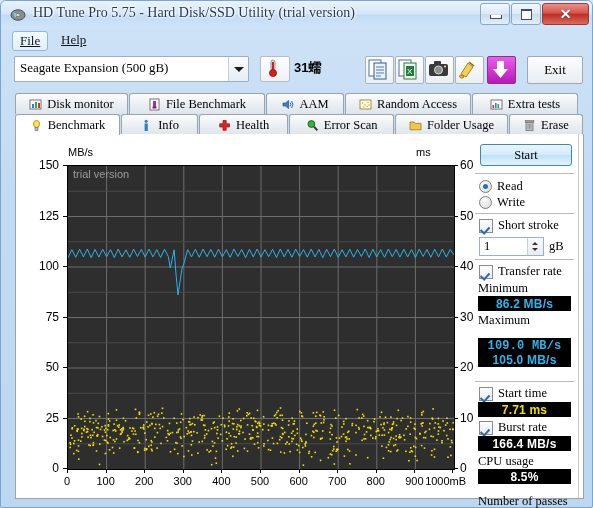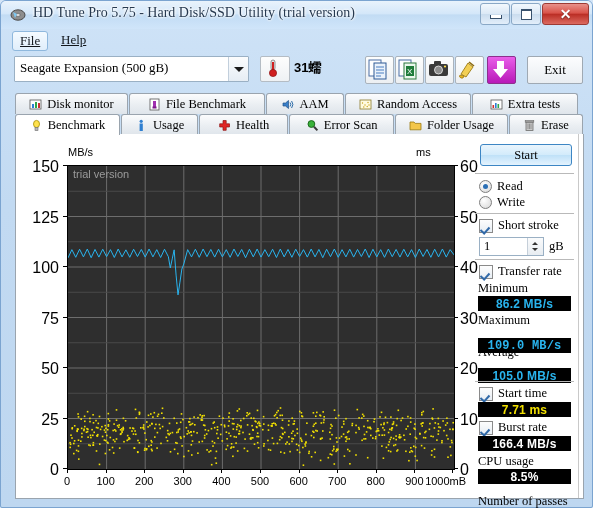--- a/index.html
+++ b/index.html
@@ -155,21 +155,21 @@
   .ylabel-left{
     position:absolute;left:52px;top:12px;
     font-family:"Liberation Sans",sans-serif;font-size:11px;color:#000;
   }
   .ylabel-right{
     position:absolute;left:400px;top:12px;
     font-family:"Liberation Sans",sans-serif;font-size:11px;color:#000;
   }
   .ytick{
     position:absolute;width:40px;text-align:right;
-    font-family:"Liberation Sans",sans-serif;font-size:16px;color:#000;
+    font-family:"Liberation Sans",sans-serif;font-size:12px;color:#000;
   }
   .ytick.r{text-align:left;width:40px;}
   .xtick{
     position:absolute;top:341px;
     font-family:"Liberation Sans",sans-serif;font-size:11px;color:#000;
     transform:translateX(-50%);white-space:nowrap;
   }
   .tickmark{position:absolute;background:#000;}
   
   .ctrl{
@@ -401,21 +401,21 @@
         </span>
         <span>Benchmark</span>
       </div>
       <div class="tab" style="width:82px;">
         <span class="tabicon">
           <svg width="13" height="13" viewBox="0 0 13 13">
               <rect x="4.6" y="4.5" width="3.2" height="7.5" fill="#2f7fd0"></rect>
               <circle cx="6.2" cy="2.3" r="1.6" fill="#2f7fd0"></circle>
             </svg>
         </span>
-        <span>Usage</span>
+        <span>Info</span>
       </div>
       <div class="tab" style="width:95px;">
         <span class="tabicon">
           <svg width="13" height="13" viewBox="0 0 13 13">
               <path d="M5 1.5 h3.2 v3.3 h3.3 v3.2 h-3.3 v3.3 h-3.2 v-3.3 h-3.3 v-3.2 h3.3 z" fill="#e02424" stroke="#8e1212" stroke-width=".7"></path>
             </svg>
         </span>
         <span>Health</span>
       </div>
       <div class="tab" style="width:112px;">
@@ -1218,21 +1218,21 @@
       <div class="check-row" style="top:130px;">
         <span class="cbx on"></span>
         <span>Transfer rate</span>
       </div>
 
       <span class="statlabel" style="top:147px;">Minimum</span>
       <div class="lcd cyan" style="top:162px;">86.2 MB/s</div>
       <span class="statlabel" style="top:179px;">Maximum</span>
       <div class="lcd cyan" style="top:204px;font-family:Liberation Mono, monospace;">109.0 MB/s</div>
       <span class="statlabel" style="top:211px;">Average</span>
-      <div class="lcd cyan" style="top:234px;">105.0 MB/s</div>
+      <div class="lcd cyan" style="top:218px;">105.0 MB/s</div>
 
       <div class="divider" style="top:247px;"></div>
 
       <div class="check-row" style="top:252px;">
         <span class="cbx on"></span>
         <span>Start time</span>
       </div>
       <div class="lcd yellow" style="top:268px;">7.71 ms</div>
 
       <div class="check-row" style="top:286px;">

